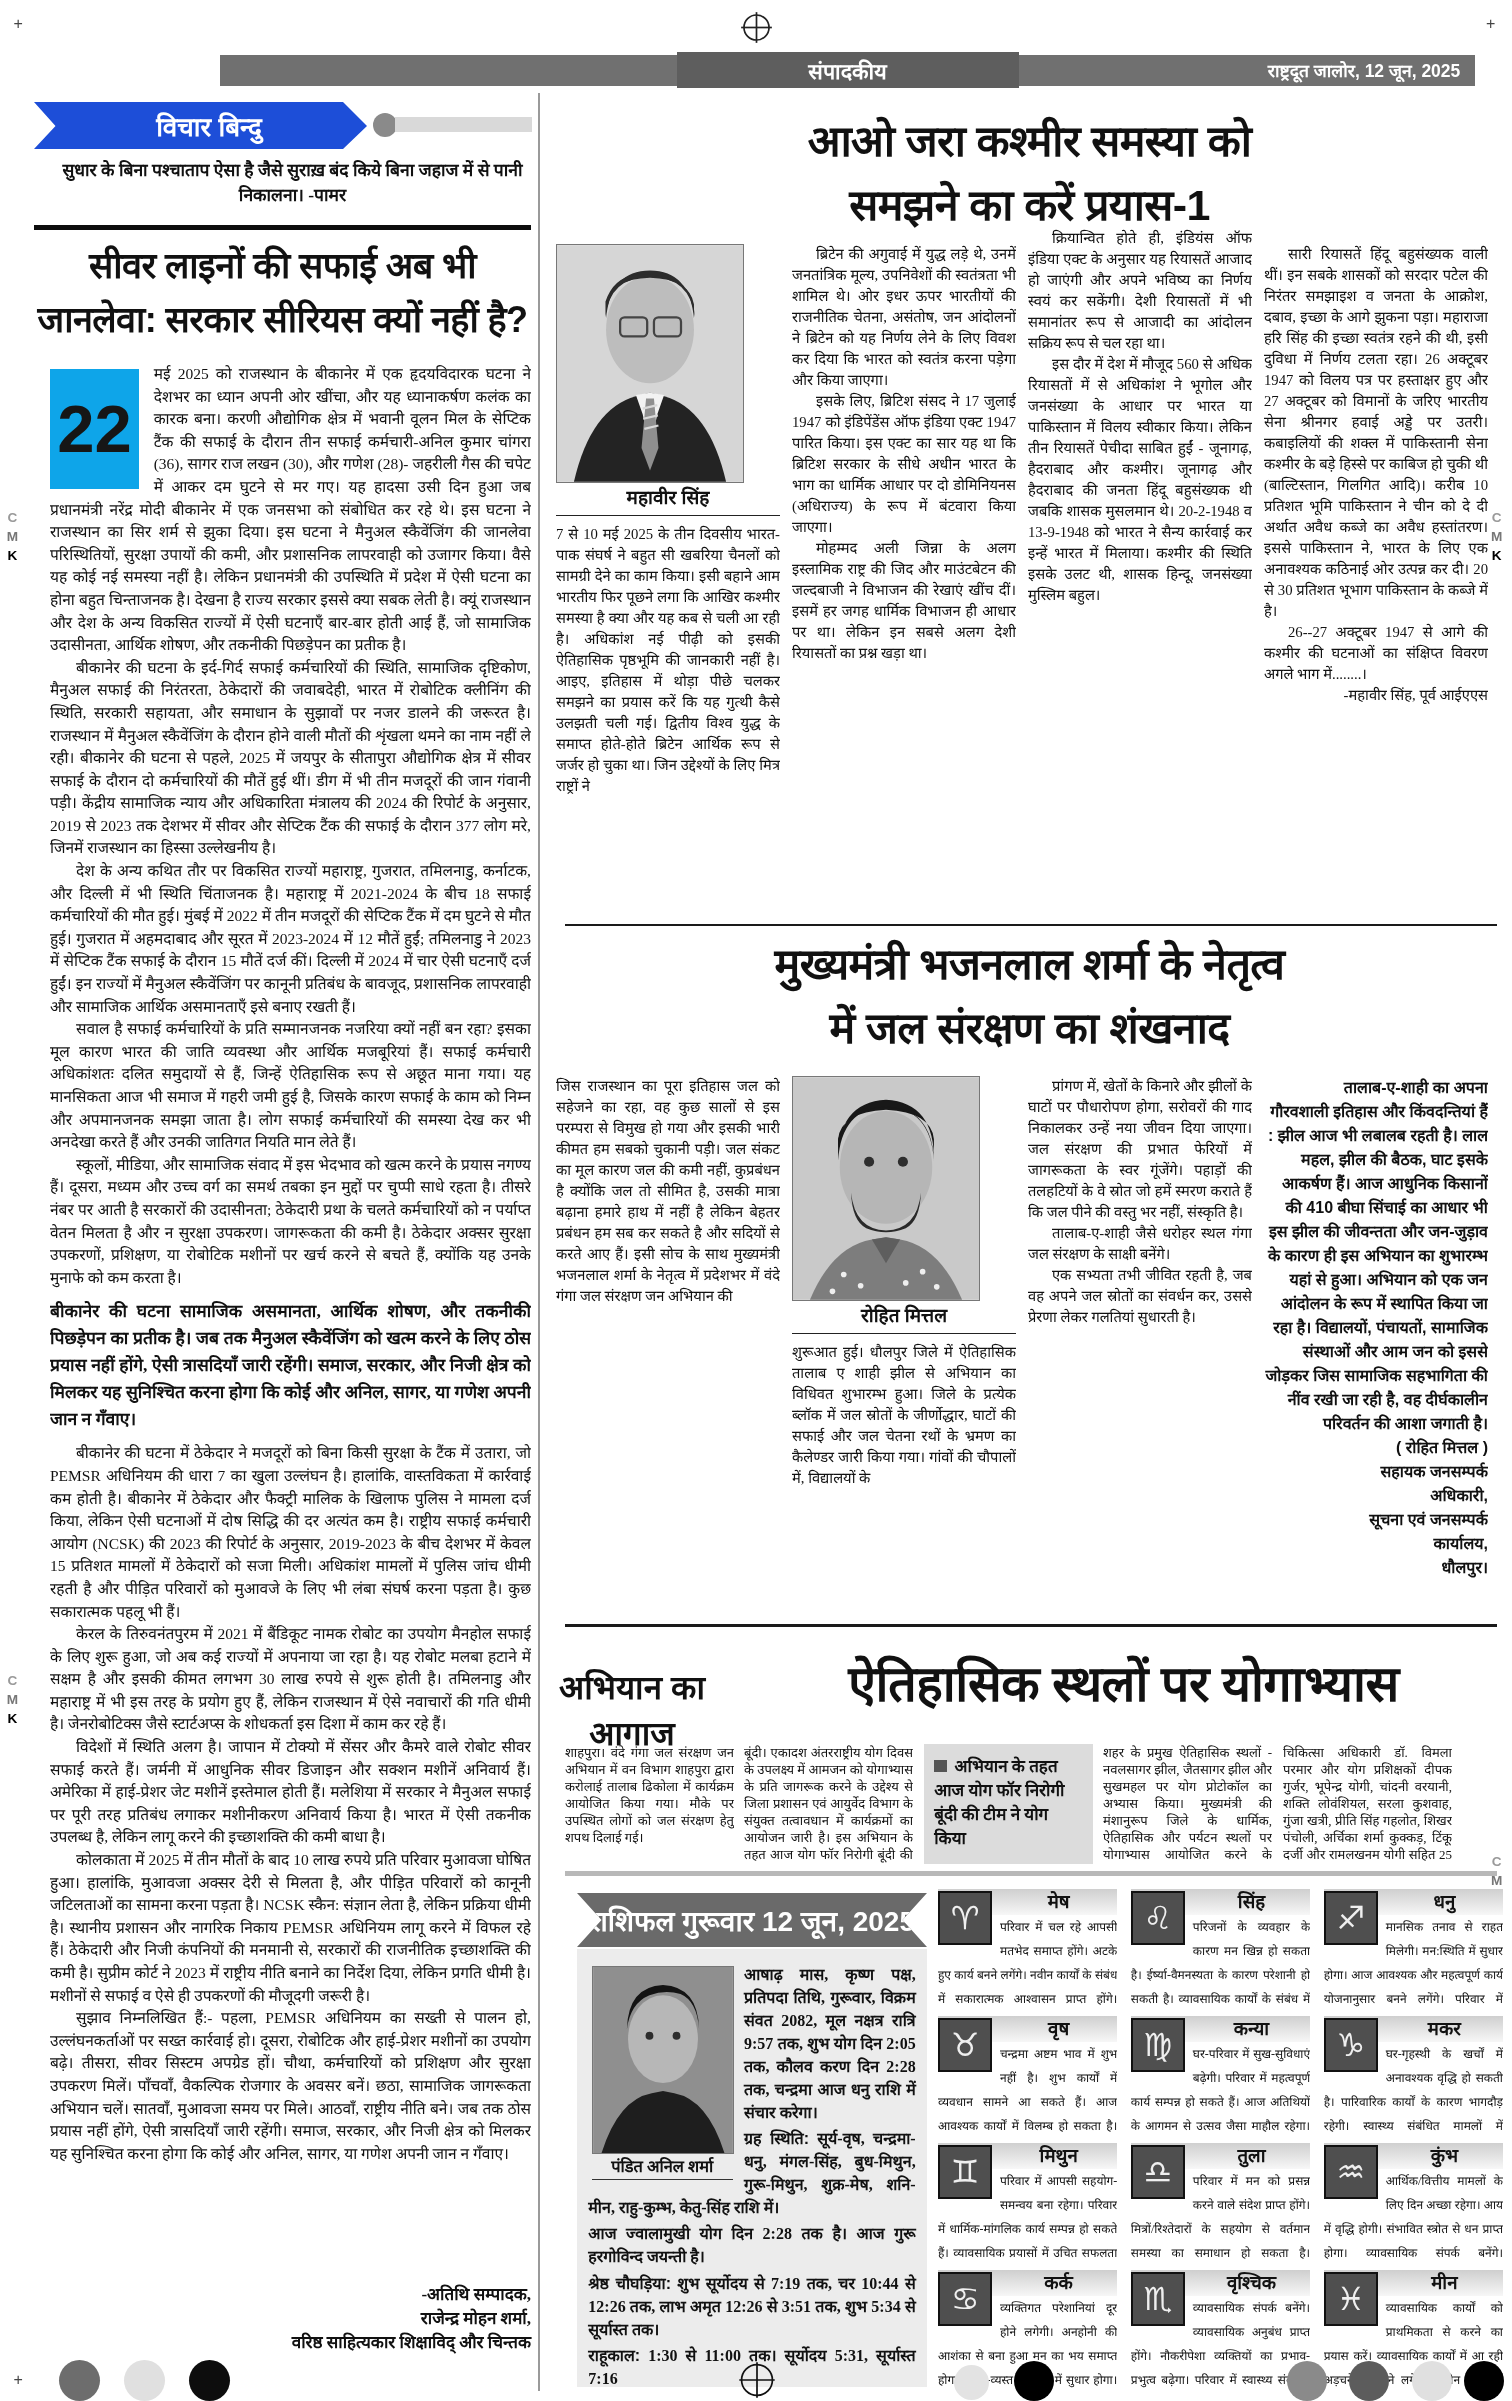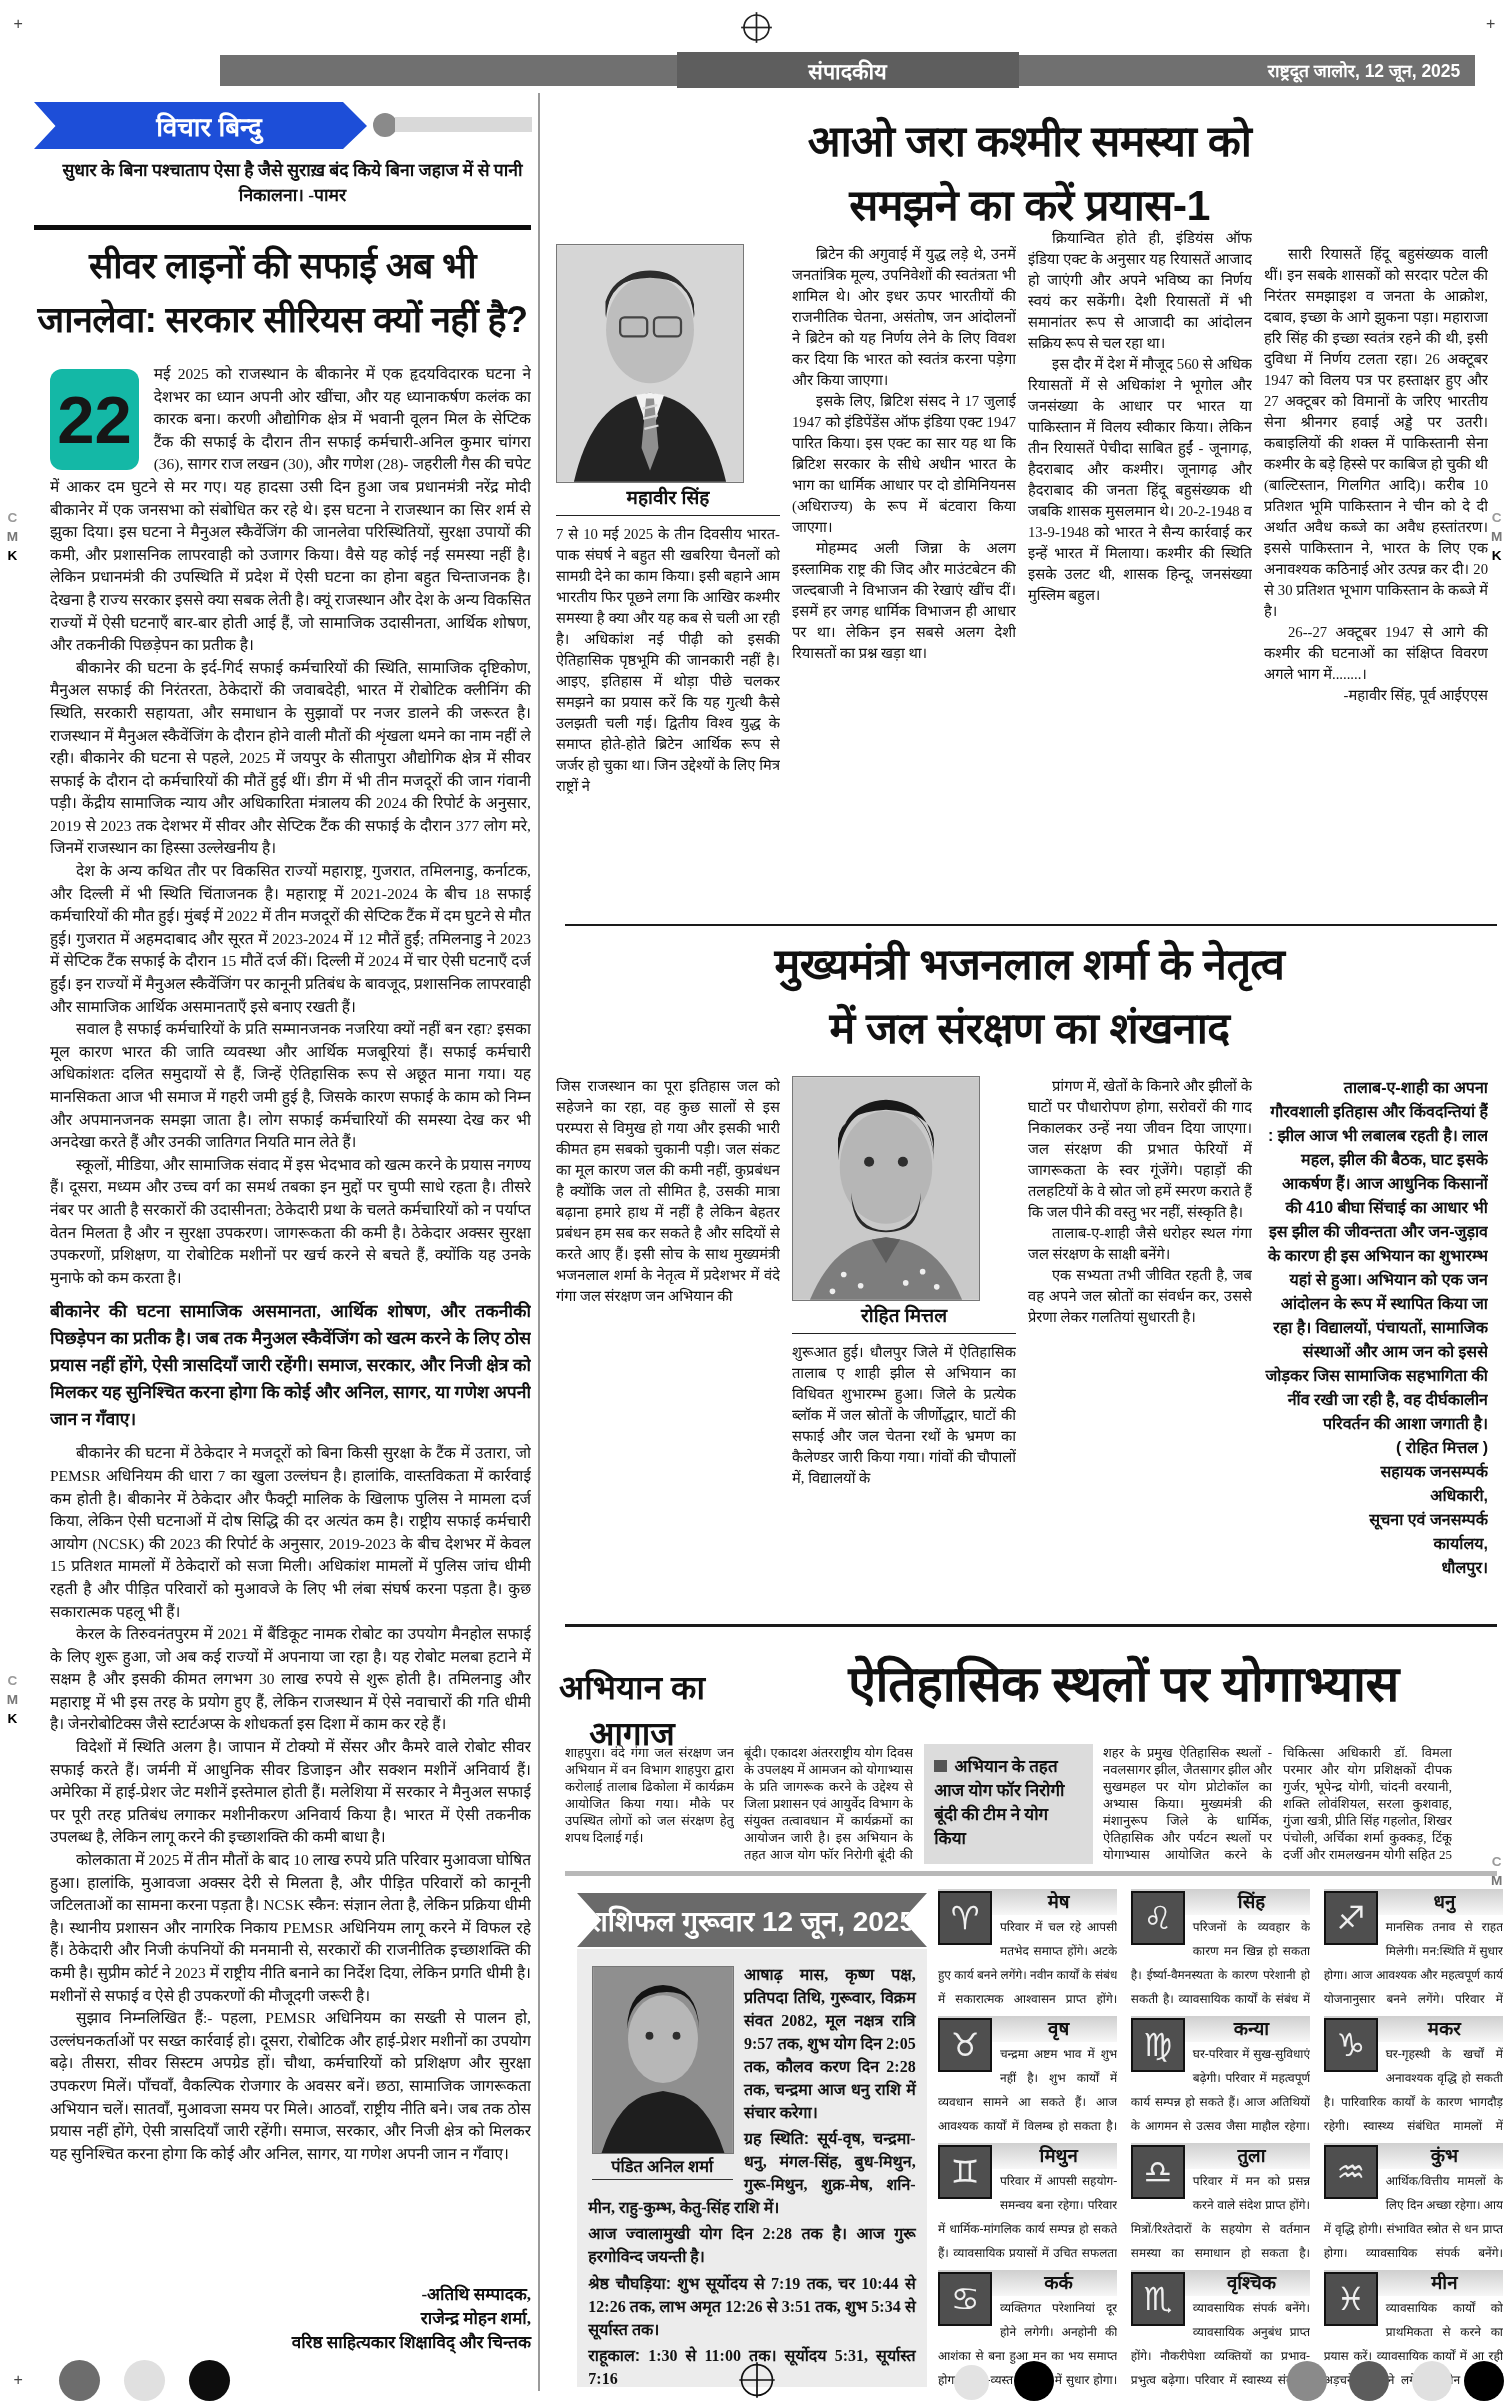--- a/index.html
+++ b/index.html
@@ -33,23 +33,23 @@
     font:bold 17.5px/25.4px "Liberation Serif",serif;}
   .rule-heavy{background:#0d0d0d;}
 
   
   .sewer-hl{left:34px;top:239px;width:497px;height:113px;text-align:center;
     font:bold 36px/54px "Liberation Sans",sans-serif;letter-spacing:-0.6px;}
   .sewer-body{left:50px;top:363px;width:481px;height:1919px;overflow:hidden;
     font-size:15.5px;line-height:22.6px;text-align:justify;}
   .sewer-body p{margin:0;text-indent:26px;}
   .sewer-body p.first{text-indent:0;}
-  .drop{float:left;width:89px;height:101px;background:#14b8a6;margin:5.6px 14.7px 3.4px 0;
+  .drop{float:left;width:89px;height:120px;background:#0ea5e9;margin:5.6px 14.7px 3.4px 0;
     display:flex;align-items:center;justify-content:center;
-    font:bold 67px "Liberation Sans",sans-serif;color:#161616;border-radius:12px;}
+    font:bold 67px "Liberation Sans",sans-serif;color:#161616;}
   .pull{font:bold 17.5px/27px "Liberation Serif",serif;margin:9px 0;}
   .sewer-sign{left:50px;top:2283px;width:481px;text-align:right;
     font:bold 17px/24px "Liberation Serif",serif;}
 
   .vdiv{left:538px;top:93px;width:1.7px;height:2298px;background:#9a9a9a;}
 
   
   .kash-hl{left:565px;top:109px;width:929px;height:133px;text-align:center;
     font:bold 43px/64px "Liberation Sans",sans-serif;letter-spacing:-0.6px;}
   .ncol{font-size:14.7px;line-height:21px;text-align:justify;overflow:hidden;}

